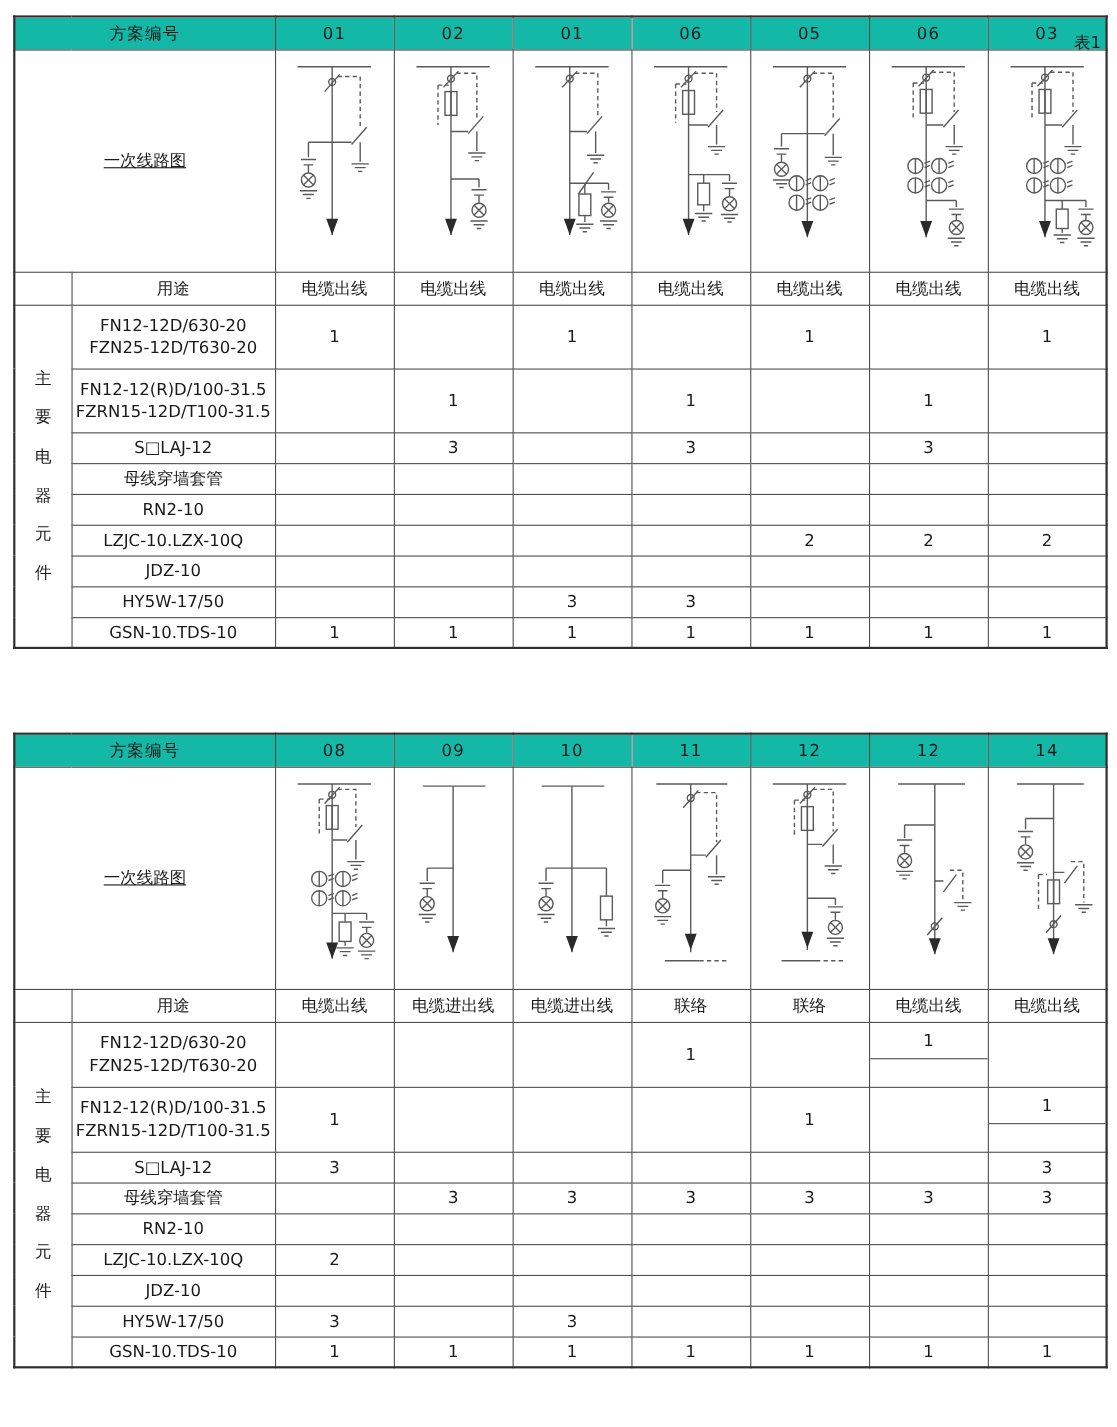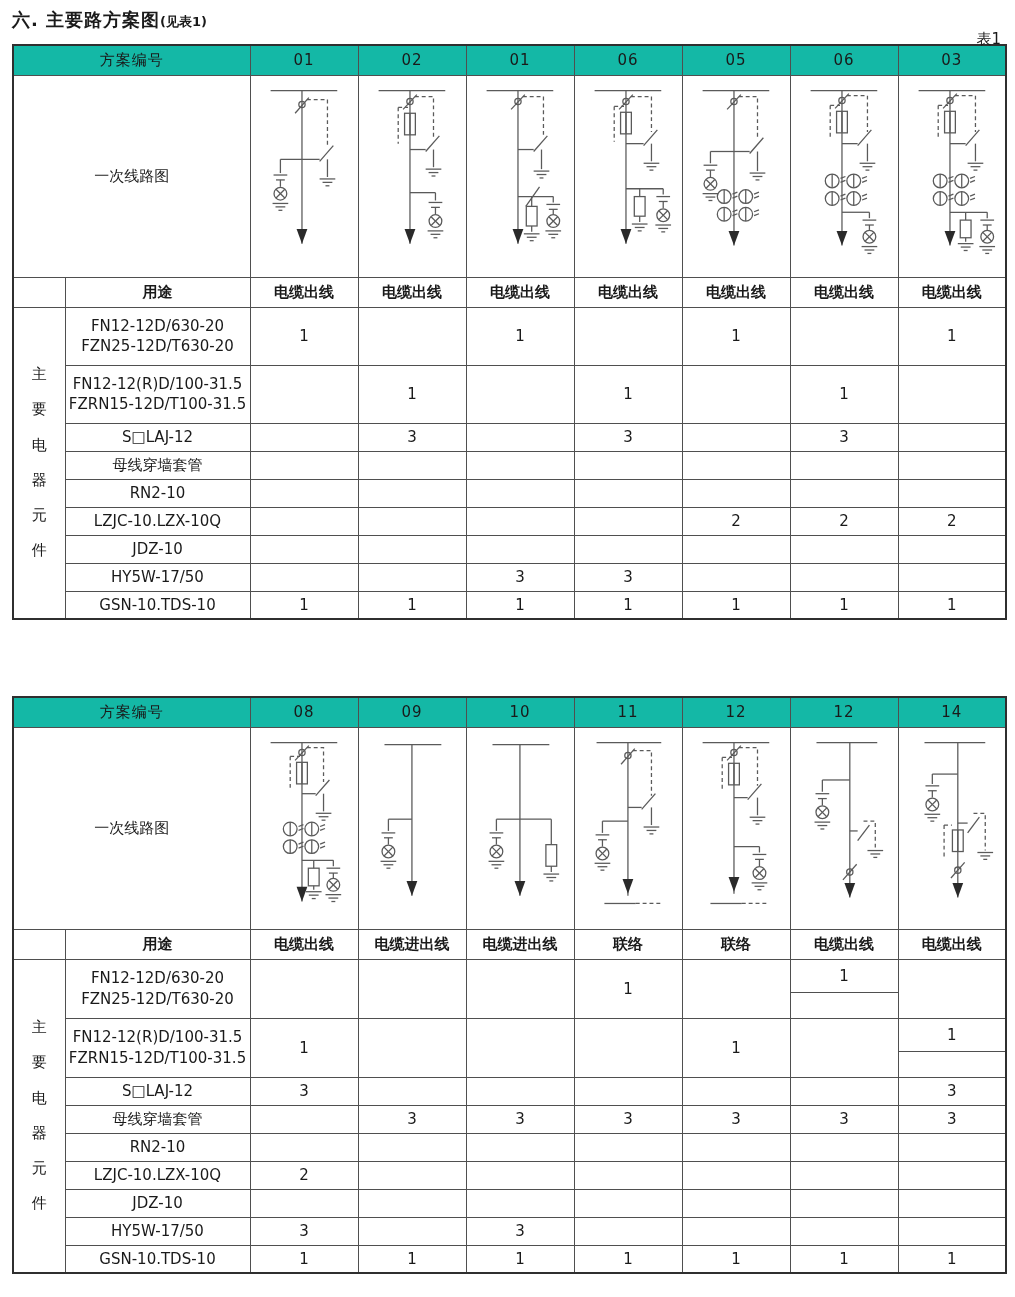--- a/index.html
+++ b/index.html
@@ -16,21 +16,21 @@
   td.hd{background:#14b8a6;font-size:16px;letter-spacing:1px;}
   td.n{text-align:left;padding:0 2px 0 8px;font-size:15px;line-height:1.35;}
   .nl{display:block;white-space:nowrap;}
   .nl:empty{display:none;}
   td.dc{padding:1px 0;}
   td.dc svg{display:block;margin:0 auto;height:198px;}
   .vl{width:17px;margin:0 auto;word-break:break-all;line-height:2.35;font-size:15px;}
   td.sc{padding:0;}
   .st{height:32px;border-bottom:1px solid #4f4f4f;display:flex;align-items:center;justify-content:center;font-size:15px;}
   .sb{height:25px;}
-  tr.h-head{height:30px;} tr.h-diag{height:202px;} tr.h-use{height:30px;font-weight:bold;}
+  tr.h-head{height:30px;} tr.h-diag{height:202px;text-decoration:underline;} tr.h-use{height:30px;}
   tr.h-big{height:58px;} tr.h-sm{height:28px;}
   .dg line,.dg path,.dg rect{stroke:#5a5a5a;stroke-width:1.3;fill:none;}
   .dg .dsh{stroke-dasharray:4 3;}
 </style>
 </head>
 <body>
 
 <svg width="0" height="0" style="position:absolute">
   <defs>
     <g id="gg" stroke="#5a5a5a" stroke-width="1.3" fill="none">
@@ -61,23 +61,20 @@
         <path d="M-5.5,0 L5.5,0 L0,15 Z" fill="#2a2a2a" stroke="none"></path>
       </g>
     <g id="gd" stroke="#5a5a5a" stroke-width="1.3" fill="none">
         <circle r="3.2"></circle>
       </g>
   </defs>
 </svg>
 
 <div class="page">
 
-  <div class="titlebar">
-    <span class="t-main">六. 主要路方案图</span><span class="t-suf">(见表1)</span>
-  </div>
   <div class="tag">表1</div>
 
   <div class="tblwrap1">
   <table class="tbl">
     <colgroup>
           <col style="width:52px">
           <col style="width:185px">
           <col span="7" style="width:108px">
         </colgroup>
     <tbody>

